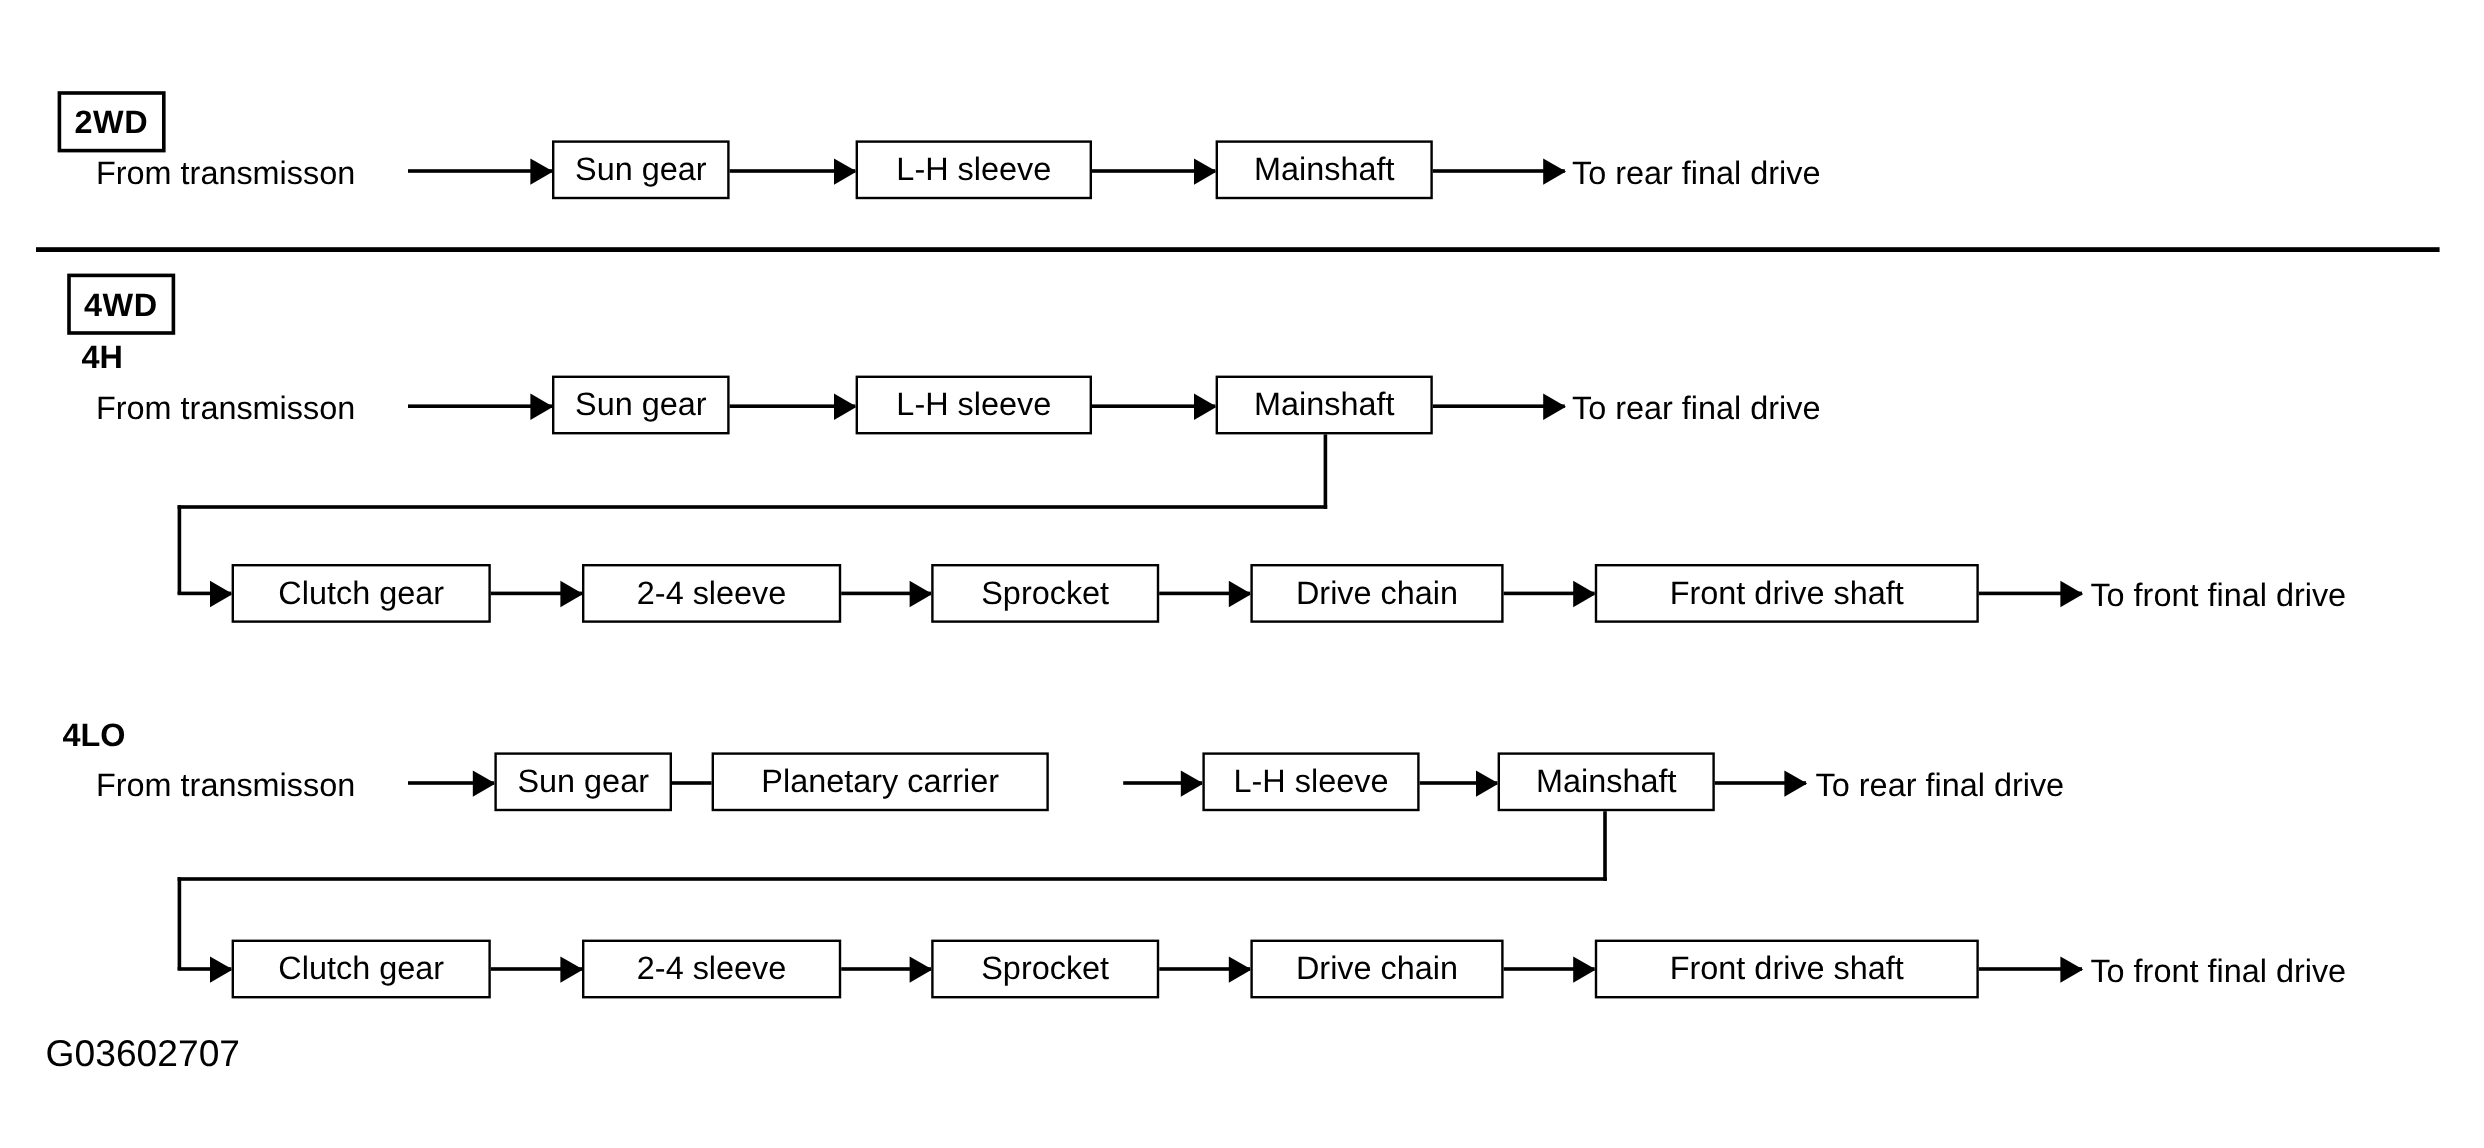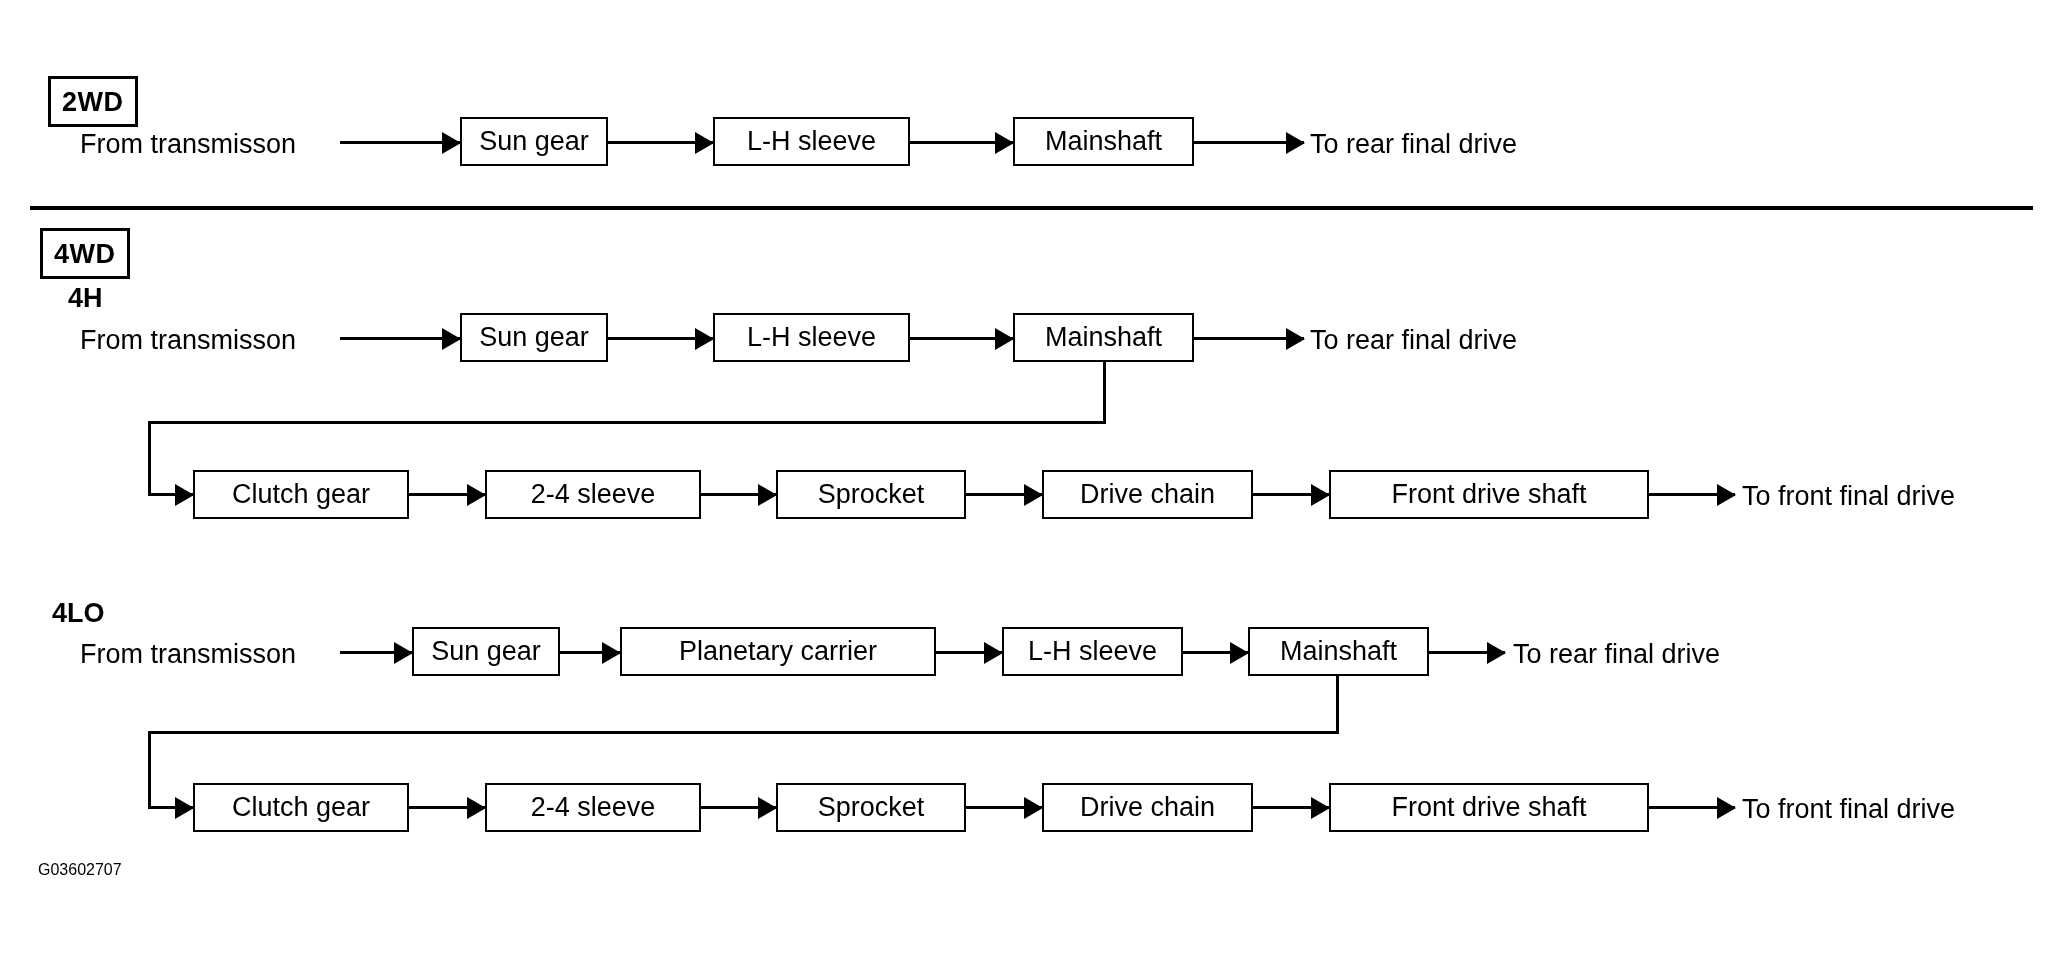--- a/index.html
+++ b/index.html
@@ -104,21 +104,21 @@
     transform: translateY(-50%);
     width: 0;
     height: 0;
     border-top: 11px solid transparent;
     border-bottom: 11px solid transparent;
     border-left: 19px solid #000;
   }
 
   
   .caption {
-    font-size: 16px;
+    font-size: 31px;
     line-height: 1;
     white-space: nowrap;
   }
 </style>
 </head>
 <body>
 
 <div id="page">
 
   <div class="abs mode-badge" style="left:48px; top:76px;">2WD</div>
@@ -136,21 +136,21 @@
   <div class="abs arrow" style="left:910px; top:141px; width:103px;"></div>
 
   <div class="abs node" style="left:1013px; top:117px; width:181px;">Mainshaft</div>
 
   <div class="abs arrow" style="left:1194px; top:141px; width:110px;"></div>
 
   <div class="abs terminal" style="left:1310px; top:131px;">To rear final drive</div>
 
   <div class="abs divider" style="left:30px; top:206px; width:2003px;"></div>
 
-  <div class="abs mode-badge" style="left:40px; top:228px;">4WD</div>
+  <div class="abs mode-badge" style="left:56px; top:228px;">4WD</div>
 
   <div class="abs sub-label" style="left:68px; top:285px;">4H</div>
 
   <div class="abs terminal" style="left:80px; top:327px;">From transmisson</div>
 
   <div class="abs arrow" style="left:340px; top:337px; width:120px;"></div>
 
   <div class="abs node" style="left:460px; top:313px; width:148px;">Sun gear</div>
 
   <div class="abs arrow" style="left:608px; top:337px; width:105px;"></div>
@@ -195,21 +195,21 @@
   <div class="abs sub-label" style="left:52px; top:600px;">4LO</div>
 
   <div class="abs terminal" style="left:80px; top:641px;">From transmisson</div>
 
   <div class="abs arrow" style="left:340px; top:651px; width:72px;"></div>
 
   <div class="abs node" style="left:412px; top:627px; width:148px;">Sun gear</div>
 
   <div class="abs arrow" style="left:560px; top:651px; width:60px;"></div>
 
-  <div class="abs node" style="left:620px; top:627px; width:316px;">Planetary carrier</div>
+  <div class="abs node" style="left:593px; top:627px; width:281px;">Planetary carrier</div>
 
   <div class="abs arrow" style="left:936px; top:651px; width:66px;"></div>
 
   <div class="abs node" style="left:1002px; top:627px; width:181px;">L-H sleeve</div>
 
   <div class="abs arrow" style="left:1183px; top:651px; width:65px;"></div>
 
   <div class="abs node" style="left:1248px; top:627px; width:181px;">Mainshaft</div>
 
   <div class="abs arrow" style="left:1429px; top:651px; width:76px;"></div>

